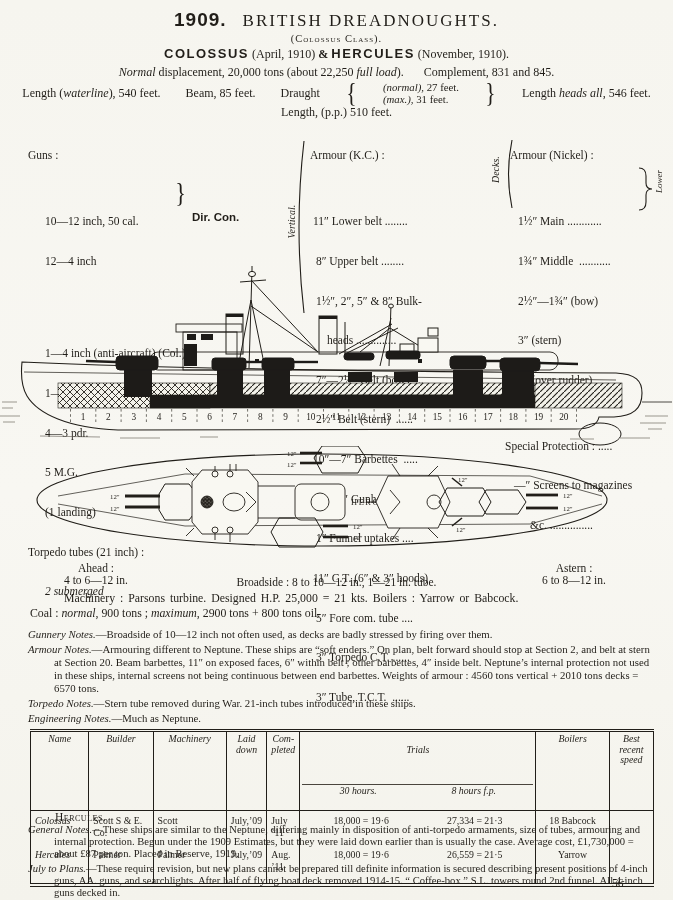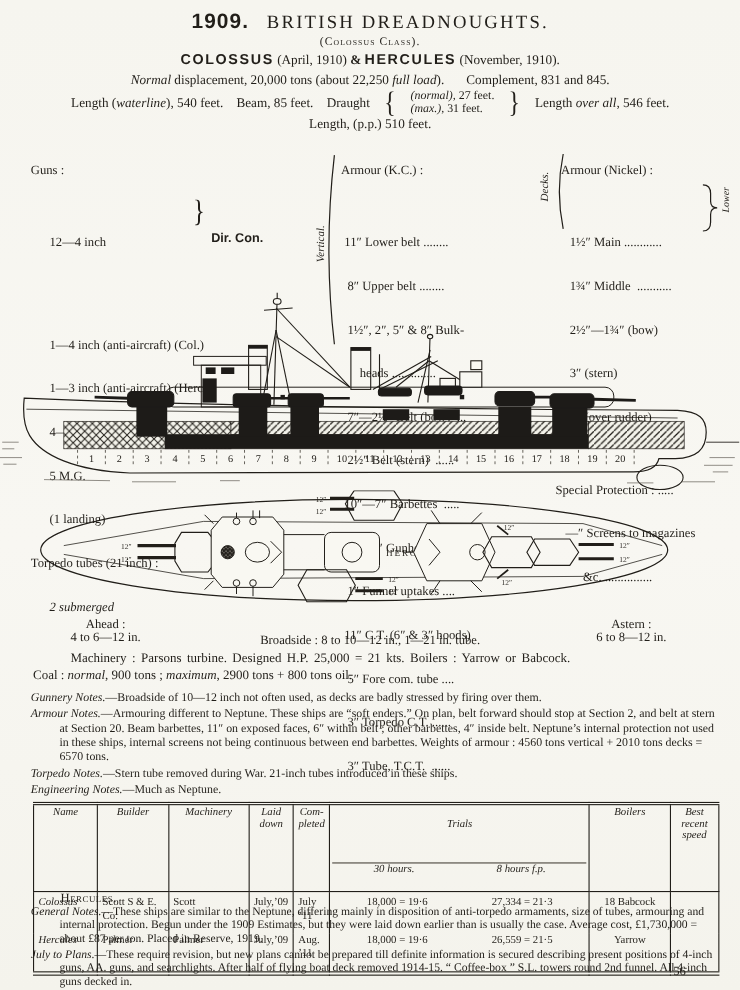--- a/index.html
+++ b/index.html
@@ -11,21 +11,21 @@
   .b{font-weight:bold;}
 
   
   .h1{top:9px;font-size:17px;letter-spacing:2px;}
   .h1 .year{font-family:"Liberation Sans",sans-serif;font-weight:700;font-size:19px;letter-spacing:1px;margin-right:16px;}
   .hclass{top:33px;font-size:10.5px;font-variant:small-caps;letter-spacing:1px;}
   .hships{top:46px;font-size:12px;}
   .hships .nm{font-family:"Liberation Sans",sans-serif;font-weight:700;font-size:13px;letter-spacing:1.5px;}
   .hdisp{top:65px;font-size:12px;}
   .hdisp .comp{margin-left:20px;}
-  .hdims{top:80px;width:100%;display:flex;justify-content:center;align-items:center;gap:12px;font-size:12px;}
+  .hdims{top:80px;width:100%;display:flex;justify-content:center;align-items:center;gap:25px;font-size:12px;}
   .hdims .dr{font-size:10.8px;line-height:12px;text-align:left;}
   .hdims .brace{font-size:27px;font-weight:300;line-height:26px;transform:scaleX(.8);}
   .hpp{top:105px;font-size:12px;}
 
   
   .speccol{font-size:11.5px;line-height:13.2px;white-space:pre;}
   .guns{left:28px;top:123px;width:266px;}
   .guns .ind{padding-left:17px;}
   .guns .bracegrp{position:relative;}
   .guns .gbrace{position:absolute;left:146px;top:-3px;font-size:28px;font-weight:300;transform:scaleX(.8);}
@@ -98,27 +98,28 @@
   <div class="abs hdims">
     <span><span>Length (</span><span class="it">waterline</span><span>), 540 feet.</span></span>
     <span>Beam, 85 feet.</span>
     <span>Draught</span>
     <span class="brace">{</span>
     <span class="dr">
       <span class="it">(normal),</span> <span>27 feet.</span><br>
       <span class="it">(max.),</span> <span>31 feet.</span>
     </span>
     <span class="brace">}</span>
-    <span><span>Length </span><span class="it">over all</span><span>, 546 feet.</span></span>
+    <span><span>Length </span><span class="it">heads all</span><span>, 546 feet.</span></span>
   </div>
   <div class="abs ctr hpp">Length, (p.p.) 510 feet.</div>
 
   <div class="abs speccol guns">
     <div>Guns :</div>
     <div class="bracegrp">
+      <div class="ind">10—12 inch, 50 cal.</div>
       <div class="ind">12—4 inch</div>
       <span class="gbrace">}</span>
       <span class="dircon">Dir. Con.</span>
     </div>
     <div class="ind">1—4 inch (anti-aircraft) (Col.)</div>
     <div class="ind">1—3 inch (anti-aircraft) (Herc.)</div>
     <div class="ind">4—3 pdr.</div>
     <div class="ind">5 M.G.</div>
     <div class="ind">(1 landing)</div>
     <div>Torpedo tubes (21 inch) :</div>

